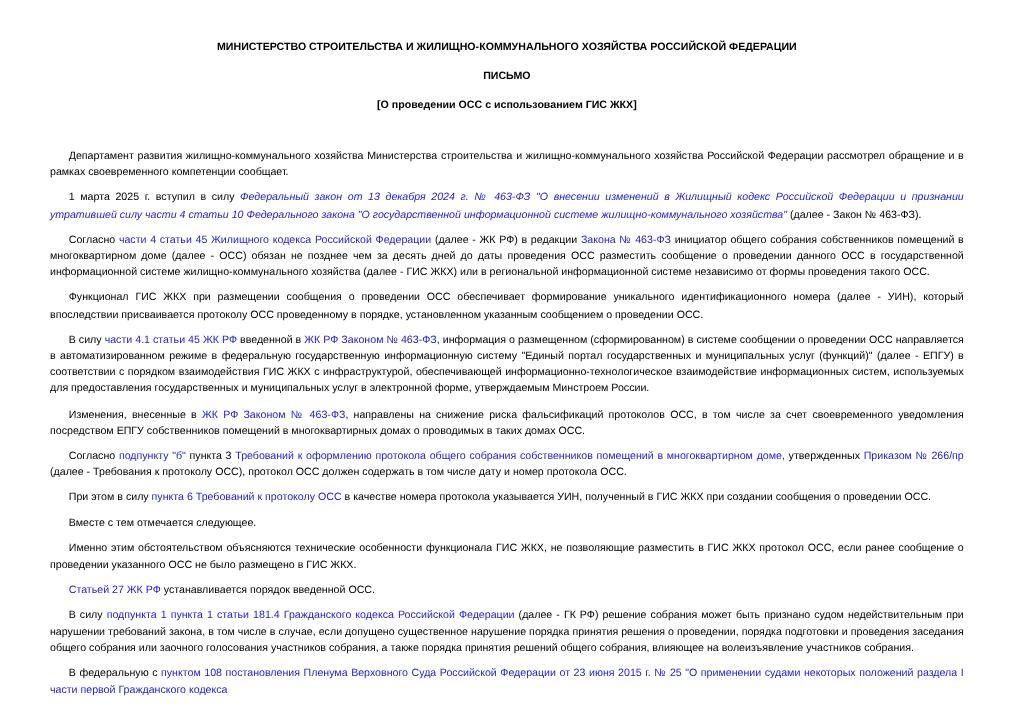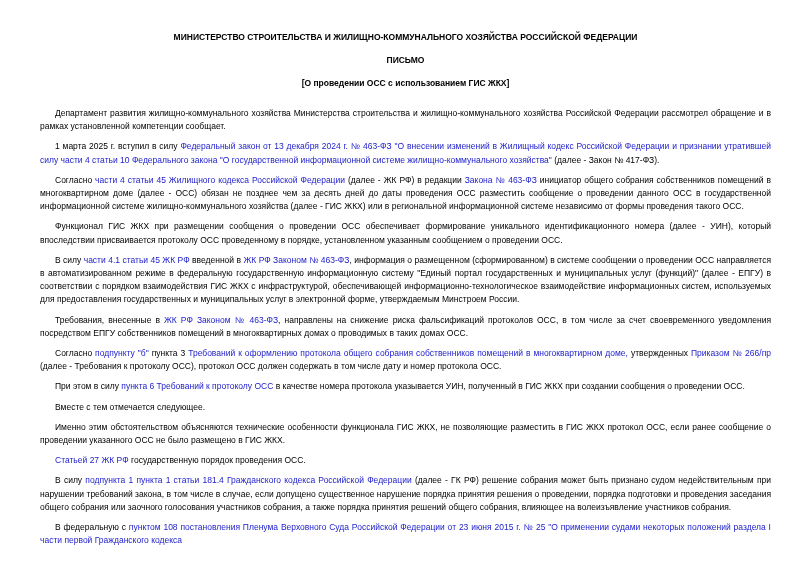--- a/index.html
+++ b/index.html
@@ -23,48 +23,48 @@
   .heading {
     text-align: center;
     font-weight: bold;
     font-size: 8.5px;
     line-height: 11px;
     margin: 0 0 12px 0;
     white-space: nowrap;
   }
   .heading.org { margin-bottom: 12px; }
   .heading.date { margin-bottom: 19px; }
-  .heading.subject { margin-bottom: 18px; margin-top: 7px; }
+  .heading.subject { margin-bottom: 29px; margin-top: 7px; }
   .body-text p {
     margin: 0 0 7px 0;
     font-size: 8.5px;
     line-height: 13.2px;
     text-align: justify;
     text-indent: 15px;
   }
   .body-text a.link {
     text-decoration: none;
     cursor: pointer;
   }
 </style>
 </head>
 <body>
 
 <div class="doc">
   <div class="heading org">МИНИСТЕРСТВО СТРОИТЕЛЬСТВА И ЖИЛИЩНО-КОММУНАЛЬНОГО ХОЗЯЙСТВА РОССИЙСКОЙ ФЕДЕРАЦИИ</div>
   <div class="heading">ПИСЬМО</div>
   <div class="heading subject">[О проведении ОСС с использованием ГИС ЖКХ]</div>
   <div class="body-text" id="paragraphs">
-      <p><span>Департамент развития жилищно-коммунального хозяйства Министерства строительства и жилищно-коммунального хозяйства Российской Федерации рассмотрел обращение и в рамках установленной компетенции сообщает.</span></p>
-      <p><span>1 марта 2025 г. вступил в силу </span><a class="link" style="color: rgb(34, 34, 204);">Федеральный закон от 13 декабря 2024 г. № 463-ФЗ "О внесении изменений в Жилищный кодекс Российской Федерации и признании утратившей силу части 4 статьи 10 Федерального закона "О государственной информационной системе жилищно-коммунального хозяйства"</a><span> (далее - Закон № 417-ФЗ).</span></p>
+      <p><span>Департамент развития жилищно-коммунального хозяйства Министерства строительства и жилищно-коммунального хозяйства Российской Федерации рассмотрел обращение и в рамках своевременного компетенции сообщает.</span></p>
+      <p><span>1 марта 2025 г. вступил в силу </span><a class="link" style="color: rgb(34, 34, 204); font-style: italic;">Федеральный закон от 13 декабря 2024 г. № 463-ФЗ "О внесении изменений в Жилищный кодекс Российской Федерации и признании утратившей силу части 4 статьи 10 Федерального закона "О государственной информационной системе жилищно-коммунального хозяйства"</a><span> (далее - Закон № 463-ФЗ).</span></p>
       <p><span>Согласно </span><a class="link" style="color: rgb(34, 34, 204);">части 4 статьи 45 Жилищного кодекса Российской Федерации</a><span> (далее - ЖК РФ) в редакции </span><a class="link" style="color: rgb(34, 34, 204);">Закона № 463-ФЗ</a><span> инициатор общего собрания собственников помещений в многоквартирном доме (далее - ОСС) обязан не позднее чем за десять дней до даты проведения ОСС разместить сообщение о проведении данного ОСС в государственной информационной системе жилищно-коммунального хозяйства (далее - ГИС ЖКХ) или в региональной информационной системе независимо от формы проведения такого ОСС.</span></p>
       <p><span>Функционал ГИС ЖКХ при размещении сообщения о проведении ОСС обеспечивает формирование уникального идентификационного номера (далее - УИН), который впоследствии присваивается протоколу ОСС проведенному в порядке, установленном указанным сообщением о проведении ОСС.</span></p>
       <p><span>В силу </span><a class="link" style="color: rgb(34, 34, 204);">части 4.1 статьи 45 ЖК РФ</a><span> введенной в </span><a class="link" style="color: rgb(34, 34, 204);">ЖК РФ Законом № 463-ФЗ</a><span>, информация о размещенном (сформированном) в системе сообщении о проведении ОСС направляется в автоматизированном режиме в федеральную государственную информационную систему "Единый портал государственных и муниципальных услуг (функций)" (далее - ЕПГУ) в соответствии с порядком взаимодействия ГИС ЖКХ с инфраструктурой, обеспечивающей информационно-технологическое взаимодействие информационных систем, используемых для предоставления государственных и муниципальных услуг в электронной форме, утверждаемым Минстроем России.</span></p>
-      <p><span>Требования, внесенные в </span><a class="link" style="color: rgb(34, 34, 204);">ЖК РФ Законом № 463-ФЗ</a><span>, направлены на снижение риска фальсификаций протоколов ОСС, в том числе за счет своевременного уведомления посредством ЕПГУ собственников помещений в многоквартирных домах о проводимых в таких домах ОСС.</span></p>
+      <p><span>Изменения, внесенные в </span><a class="link" style="color: rgb(34, 34, 204);">ЖК РФ Законом № 463-ФЗ</a><span>, направлены на снижение риска фальсификаций протоколов ОСС, в том числе за счет своевременного уведомления посредством ЕПГУ собственников помещений в многоквартирных домах о проводимых в таких домах ОСС.</span></p>
       <p><span>Согласно </span><a class="link" style="color: rgb(34, 34, 204);">подпункту "б"</a><span> пункта 3 </span><a class="link" style="color: rgb(34, 34, 204);">Требований к оформлению протокола общего собрания собственников помещений в многоквартирном доме,</a><span> утвержденных </span><a class="link" style="color: rgb(34, 34, 204);">Приказом № 266/пр</a><span> (далее - Требования к протоколу ОСС), протокол ОСС должен содержать в том числе дату и номер протокола ОСС.</span></p>
       <p><span>При этом в силу </span><a class="link" style="color: rgb(34, 34, 204);">пункта 6 Требований к протоколу ОСС</a><span> в качестве номера протокола указывается УИН, полученный в ГИС ЖКХ при создании сообщения о проведении ОСС.</span></p>
       <p><span>Вместе с тем отмечается следующее.</span></p>
       <p><span>Именно этим обстоятельством объясняются технические особенности функционала ГИС ЖКХ, не позволяющие разместить в ГИС ЖКХ протокол ОСС, если ранее сообщение о проведении указанного ОСС не было размещено в ГИС ЖКХ.</span></p>
-      <p><a class="link" style="color: rgb(34, 34, 204);">Статьей 27 ЖК РФ</a><span> государственную порядок проведения ОСС.</span></p>
+      <p><a class="link" style="color: rgb(34, 34, 204);">Статьей 27 ЖК РФ</a><span> устанавливается порядок введенной ОСС.</span></p>
       <p><span>В силу </span><a class="link" style="color: rgb(34, 34, 204);">подпункта 1 пункта 1 статьи 181.4 Гражданского кодекса Российской Федерации</a><span> (далее - ГК РФ) решение собрания может быть признано судом недействительным при нарушении требований закона, в том числе в случае, если допущено существенное нарушение порядка принятия решения о проведении, порядка подготовки и проведения заседания общего собрания или заочного голосования участников собрания, а также порядка принятия решений общего собрания, влияющее на волеизъявление участников собрания.</span></p>
       <p><span>В федеральную с </span><a class="link" style="color: rgb(34, 34, 204);">пунктом 108 постановления Пленума Верховного Суда Российской Федерации от 23 июня 2015 г. № 25 "О применении судами некоторых положений раздела I части первой Гражданского кодекса</a></p>
     </div>
 </div>
 
 </body></html>

